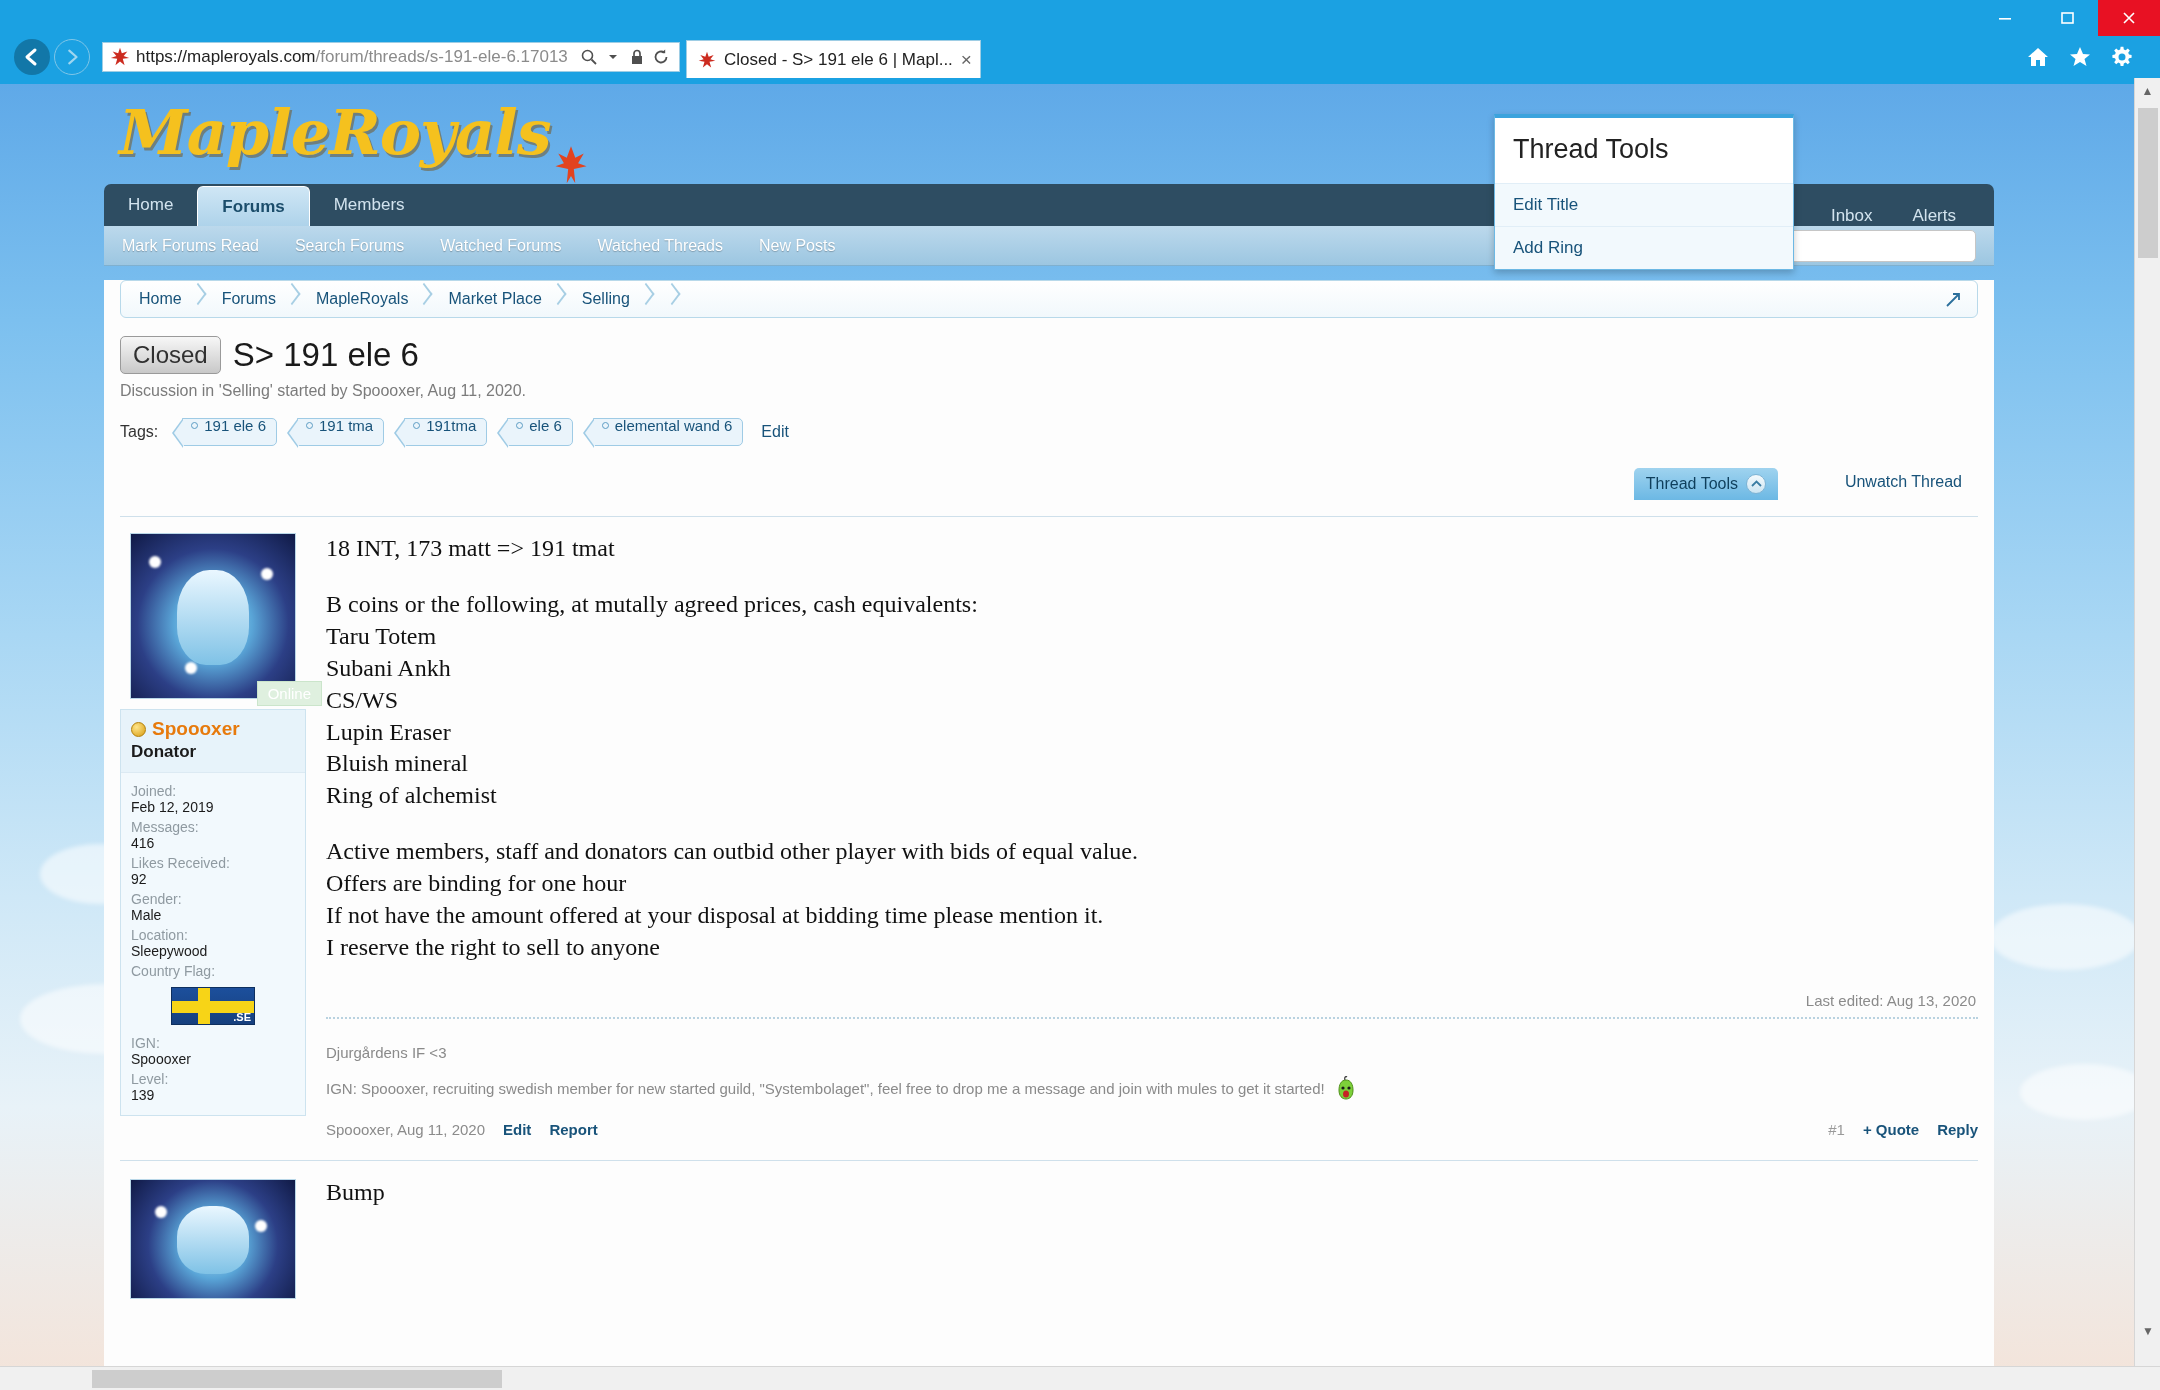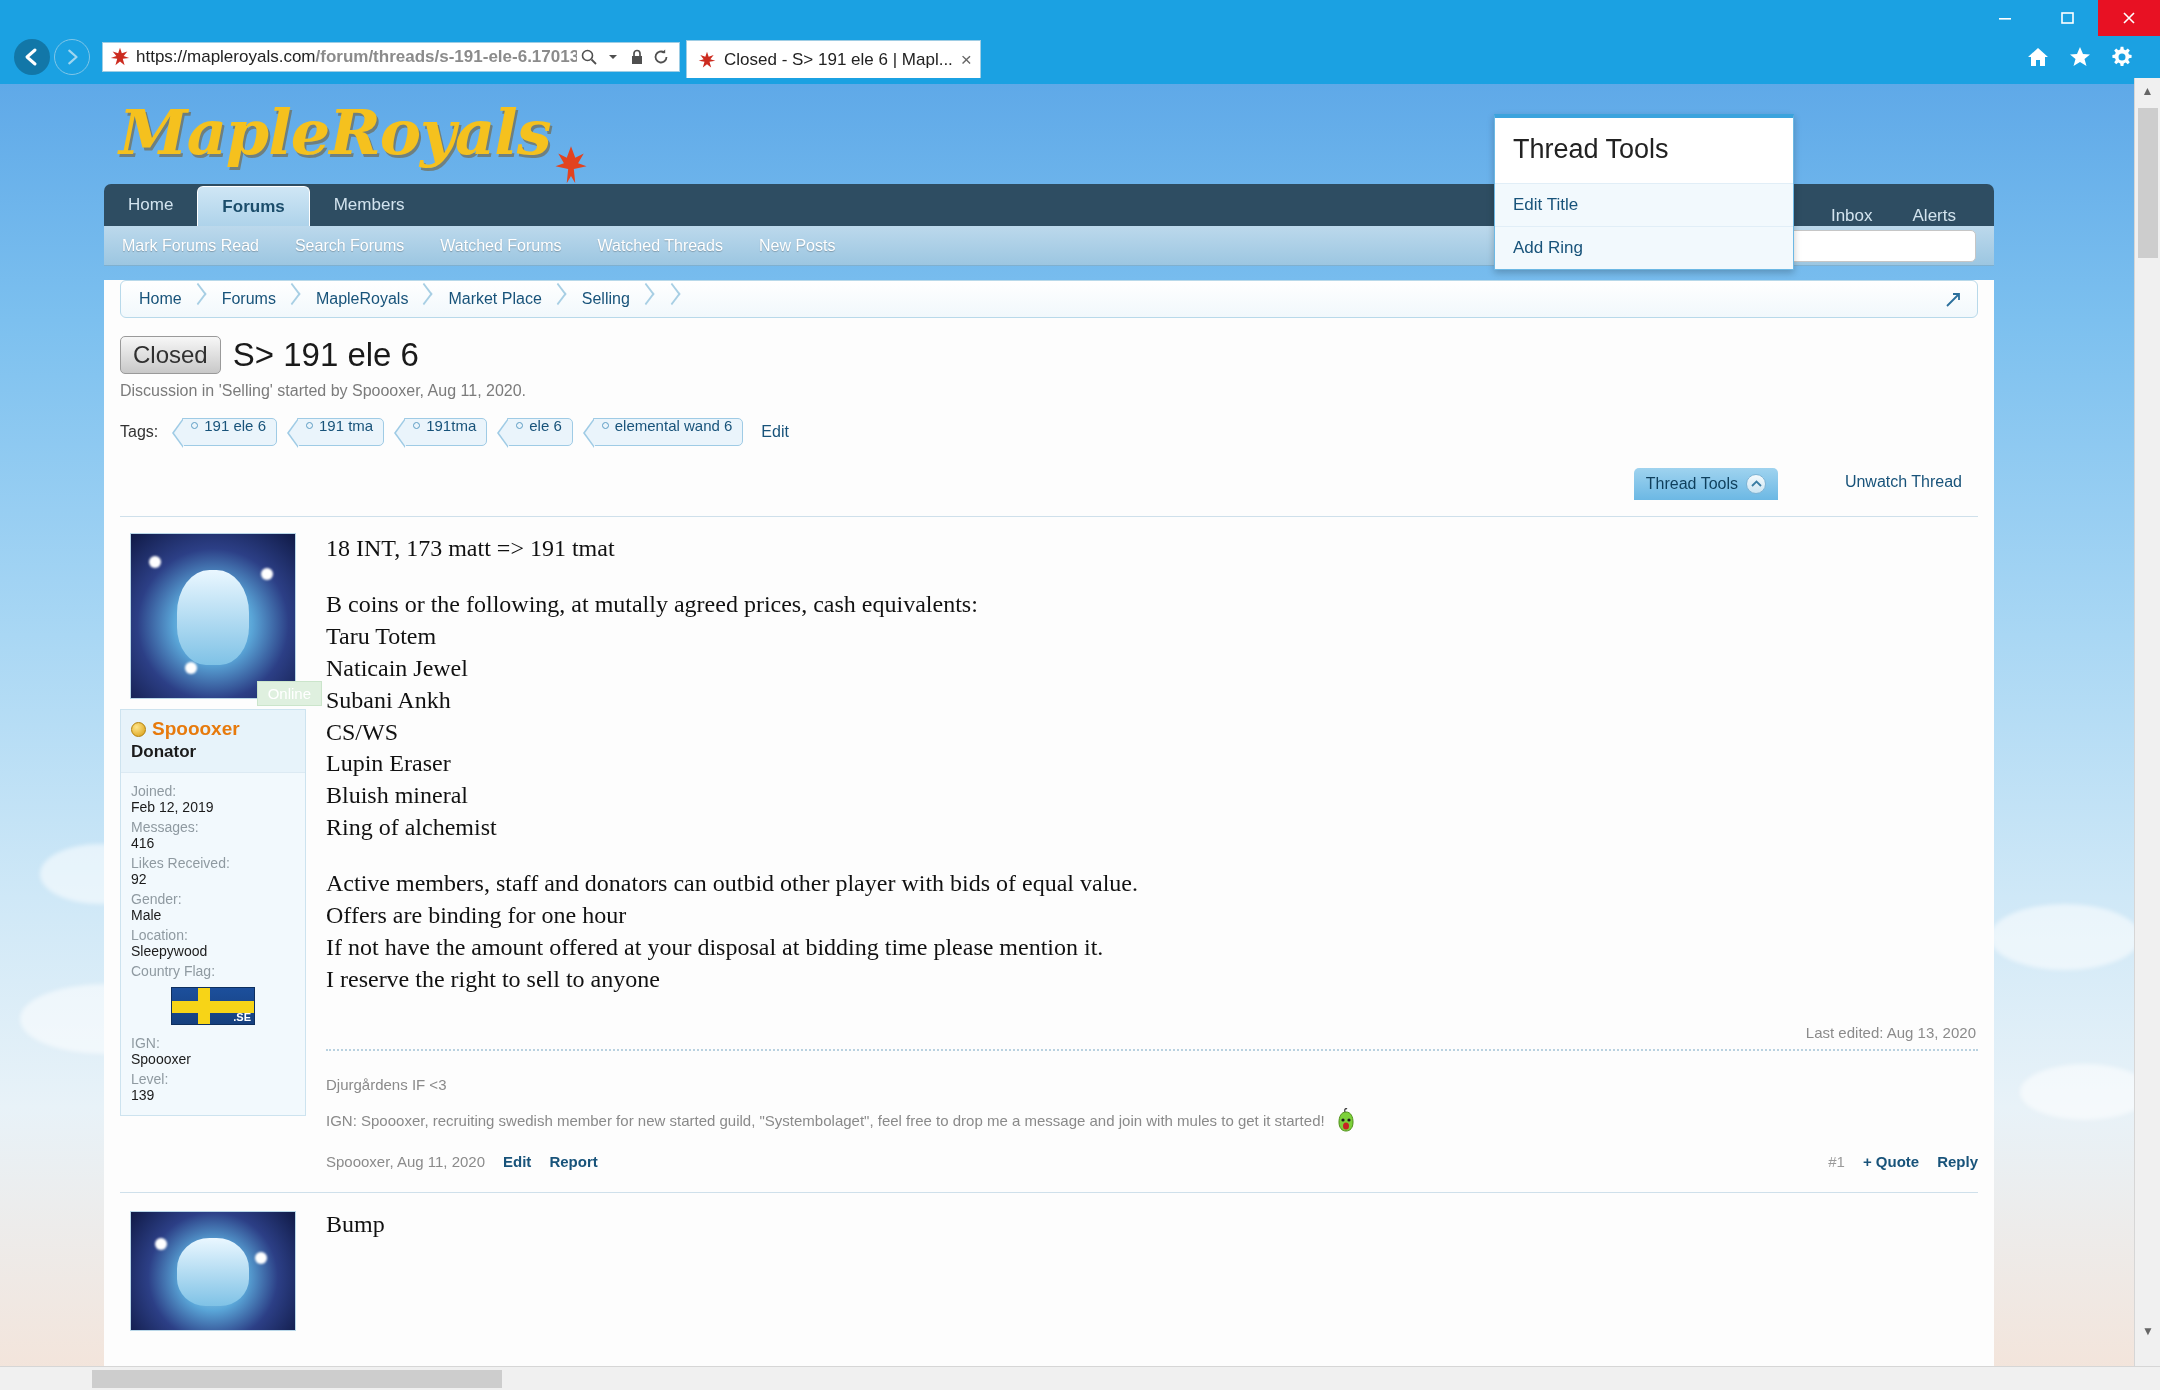--- a/index.html
+++ b/index.html
@@ -35,21 +35,21 @@
 
   .urlbar {
     margin-left:12px; height:30px; background:#fff; border:1px solid #9ecde4;
     display:flex; align-items:center; padding:0 6px; width:578px; flex:none;
   }
   .url-favicon { width:22px; height:22px; flex:none; margin-right:5px; }
   .url-text {
     flex:1; font-size:17px; color:#222; white-space:nowrap; overflow:hidden;
     font-family:"Liberation Sans", sans-serif;
   }
-  .url-text .dim { color:#8b8b8b;font-weight:bold; }
+  .url-text .dim { color:#8b8b8b; }
   .url-icn { width:24px; flex:none; display:flex; align-items:center; justify-content:center; color:#4f4f4f; }
 
   .tabstrip { display:flex; align-items:flex-end; height:42px; margin-left:6px; }
   .tab {
     height:38px; background:#fff; border:1px solid #9ecde4; border-bottom:none;
     display:flex; align-items:center; padding:0 8px 0 10px; min-width:290px;
   }
   .tab-ico { width:20px; height:20px; margin-right:7px; flex:none; }
   .tab-title { font-size:17px; color:#222; white-space:nowrap; overflow:hidden;
                text-overflow:ellipsis; flex:1; }
@@ -523,21 +523,20 @@
           </div>
 
           <div class="bodycol">
             <div class="msg">
               <p>
                 <span class="ln">18 INT, 173 matt =&gt; 191 tmat</span>
               </p>
               <p>
                 <span class="ln">B coins or the following, at mutally agreed prices, cash equivalents:</span>
                 <span class="ln">Taru Totem</span>
-                <span class="ln">Naticain Jewel</span>
                 <span class="ln">Subani Ankh</span>
                 <span class="ln">CS/WS</span>
                 <span class="ln">Lupin Eraser</span>
                 <span class="ln">Bluish mineral</span>
                 <span class="ln">Ring of alchemist</span>
               </p>
               <p style="margin-bottom:0;">
                 <span class="ln">Active members, staff and donators can outbid other player with bids of equal value.</span>
                 <span class="ln">Offers are binding for one hour</span>
                 <span class="ln">If not have the amount offered at your disposal at bidding time please mention it.</span>

